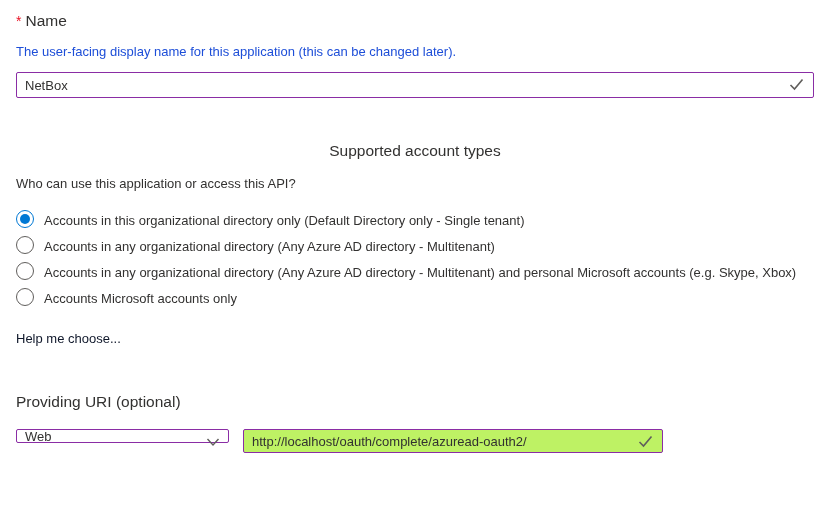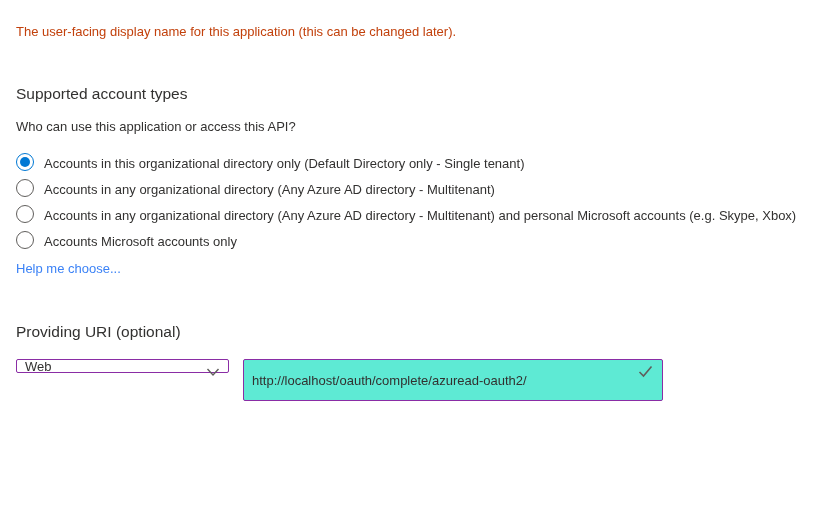--- a/index.html
+++ b/index.html
@@ -16,21 +16,21 @@
     font-size: 15.5px;
     font-weight: 400;
     color: #323130;
     line-height: 20px;
   }
   .required-star { color: #e81123; margin-right: 4px; font-size: 14px; }
 
   .desc {
     font-size: 13px;
     line-height: 18px;
-    color: #c2410c;
+    color: #1d4ed8;
     margin-top: 12px;
   }
 
   .text-input-wrap { position: relative; margin-top: 11px; }
   .text-input {
     width: 798px;
     height: 26px;
     border: 1px solid #8a2da5;
     border-radius: 2px;
     font-family: "Liberation Sans", sans-serif;
@@ -40,21 +40,21 @@
     outline: none;
     background: #fff;
   }
   .input-check {
     position: absolute;
     right: 10px;
     top: 6px;
     pointer-events: none;
   }
 
-  .section-gap-1 { margin-top: 43px; }
+  .section-gap-1 { margin-top: 43px; text-align: center; }
   .question { font-size: 13px; line-height: 18px; margin-top: 14px; }
 
   .radio-group { margin-top: 9px; }
   .radio-row {
     display: flex;
     align-items: flex-end;
     height: 26px;
     cursor: pointer;
   }
   .radio {
@@ -68,23 +68,23 @@
     justify-content: center;
     background: #fff;
   }
   .radio .dot { width: 10px; height: 10px; border-radius: 50%; background: transparent; }
   .radio.selected { border-color: #0078d4; }
   .radio.selected .dot { background: #0078d4; }
   .radio-label { font-size: 13px; margin-left: 10px; color: #323130; white-space: nowrap; }
 
   .help-link {
     display: inline-block;
-    margin-top: 12px;
+    margin-top: 25px;
     font-size: 13px;
-    color: #3b82f6;
+    color: #0f172a;
     text-decoration: none;
     cursor: pointer;
   }
 
   .section-gap-2 { margin-top: 45px; }
   .redirect-desc { max-width: 800px; margin-top: 13px; }
 
   .uri-row { display: flex; margin-top: 17px; gap: 14px; }
   .select-box {
     position: relative;
@@ -96,40 +96,47 @@
     display: flex;
     align-items: center;
     padding: 0 26px 0 8px;
     font-size: 13px;
     cursor: pointer;
   }
   .select-chevron { position: absolute; right: 8px; top: 7px; pointer-events: none; }
   .uri-input-wrap { position: relative; }
   .uri-input {
     width: 420px;
-    height: 42px;
+    height: 24px;
     border: 1px solid #8a2da5;
     border-radius: 2px;
     font-family: "Liberation Sans", sans-serif;
     font-size: 13px;
     color: #323130;
     padding: 0 26px 0 8px;
     outline: none;
-    background: #5eead4;
+    background: #bef264;
   }
 </style>
 </head>
 <body>
 
 <div class="page">
 
   
+  <h2 class="section-title"><span class="required-star">*</span><span>Name</span></h2>
 
   <div class="desc">The user-facing display name for this application (this can be changed later).</div>
 
+  <div class="text-input-wrap">
+    <input class="text-input" type="text" value="NetBox" style="">
+    <svg class="input-check" width="15" height="13" viewBox="0 0 15 13">
+      <polyline points="1.5,7 5.5,11 13.5,1.5" fill="none" stroke="#605e5c" stroke-width="1.6"></polyline>
+    </svg>
+  </div>
 
   
   <h2 class="section-title section-gap-1">Supported account types</h2>
 
   <div class="question">Who can use this application or access this API?</div>
 
   <div class="radio-group">
     <div class="radio-row">
       <span class="radio selected">
           <span class="dot"></span>

